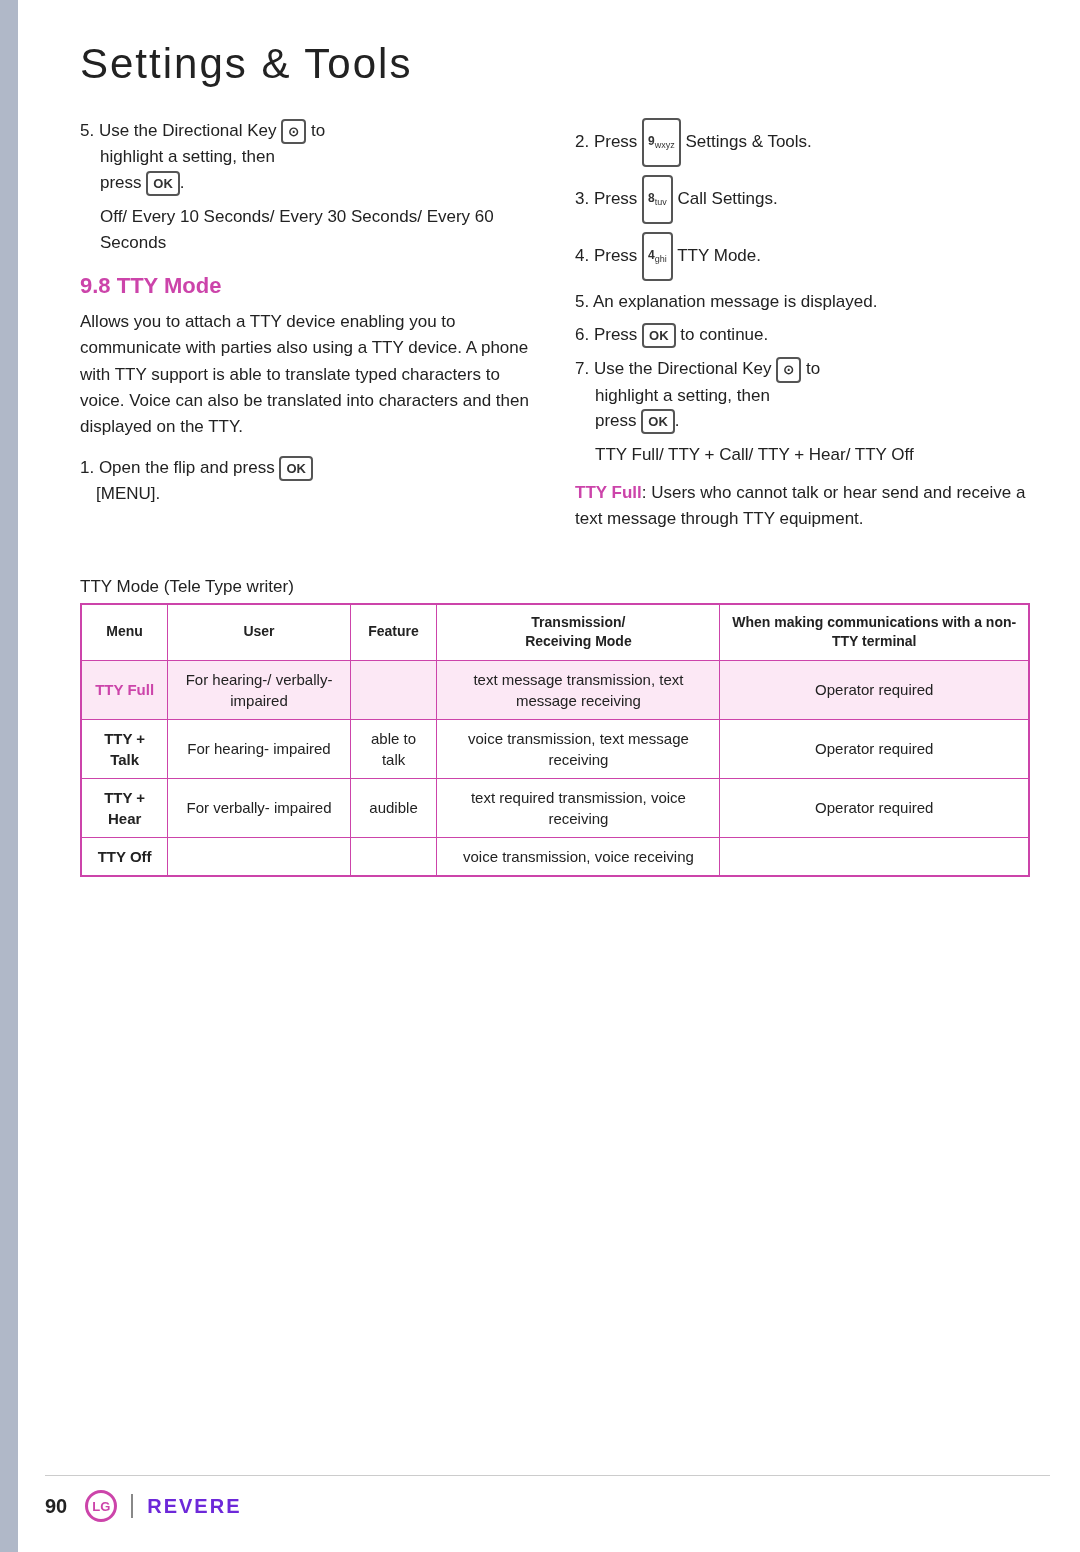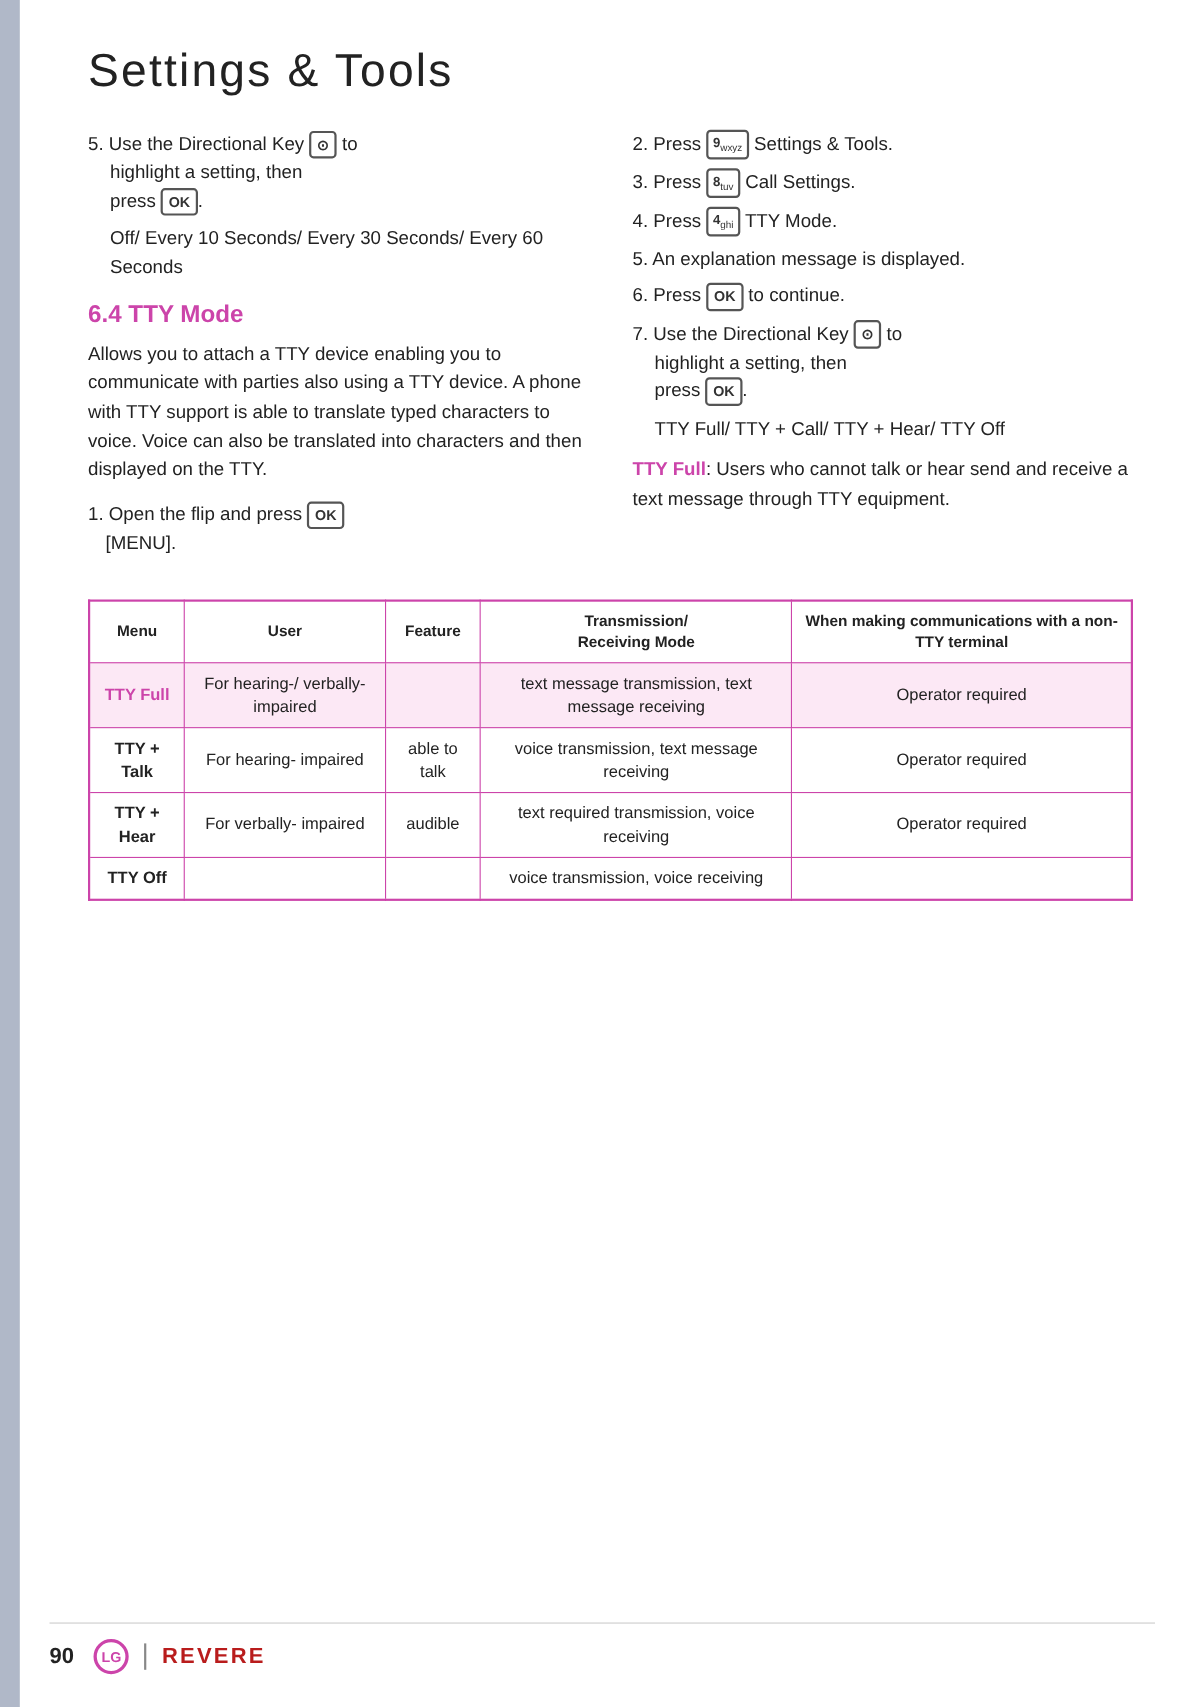--- a/index.html
+++ b/index.html
@@ -69,21 +69,21 @@
       font-size: 13px;
       vertical-align: middle;
       font-weight: bold;
       color: #333;
     }
 
     .key-num {
       display: inline-block;
       border: 2px solid #555;
       border-radius: 4px;
-      padding: 1px 4px;
+      padding: 12px 4px;
       font-size: 12px;
       vertical-align: middle;
       font-weight: bold;
       color: #333;
     }
 
     .key-num sub {
       font-size: 9px;
       font-weight: normal;
     }
@@ -201,21 +201,21 @@
       justify-content: center;
       font-size: 13px;
       font-weight: bold;
       color: #cc44aa;
     }
 
     .revere-text {
       font-size: 20px;
       font-weight: bold;
       letter-spacing: 2px;
-      color: #b91c1c;
+      color: #6d28d9;
     }
 
     .divider-v {
       width: 2px;
       height: 24px;
       background: #888;
       margin: 0 4px;
     }
   </style>
 </head>
@@ -238,21 +238,21 @@
           <br>
           <span style="margin-left:20px;">highlight a setting, then</span>
           <br>
           <span style="margin-left:20px;">press</span>
           <span class="key-icon">OK</span>.
         </span>
       </div>
 
       <div class="indented-text">Off/ Every 10 Seconds/ Every 30 Seconds/ Every 60 Seconds</div>
 
-      <div class="section-heading">6.4 TTY Mode</div>
+      <div class="section-heading">9.8 TTY Mode</div>
 
       <p class="section-paragraph">Allows you to attach a TTY device enabling you to communicate with parties also using a TTY device. A phone with TTY support is able to translate typed characters to voice. Voice can also be translated into characters and then displayed on the TTY.</p>
 
       <div class="step-item">
         <span class="step-content">
           <span>1. Open the flip and press</span>
           <span class="key-icon">OK</span>
           <br>
           <span style="margin-left: 16px;">[MENU].</span>
         </span>
@@ -314,20 +314,21 @@
       <div class="indented-text">TTY Full/ TTY + Call/ TTY + Hear/ TTY Off</div>
 
       <p class="section-paragraph">
         <span class="tty-full-label">TTY Full</span><span>: Users who cannot talk or hear send and receive a text message through TTY equipment.</span>
       </p>
 
     </div>
   </div>
 
   <div class="table-section">
+    <div class="table-title">TTY Mode (Tele Type writer)</div>
     <table class="tty-table">
       <thead>
         <tr>
           <th>Menu</th>
           <th>User</th>
           <th>Feature</th>
           <th>Transmission/<br>Receiving Mode</th>
           <th>When making communications with a non-TTY terminal</th>
         </tr>
       </thead>

